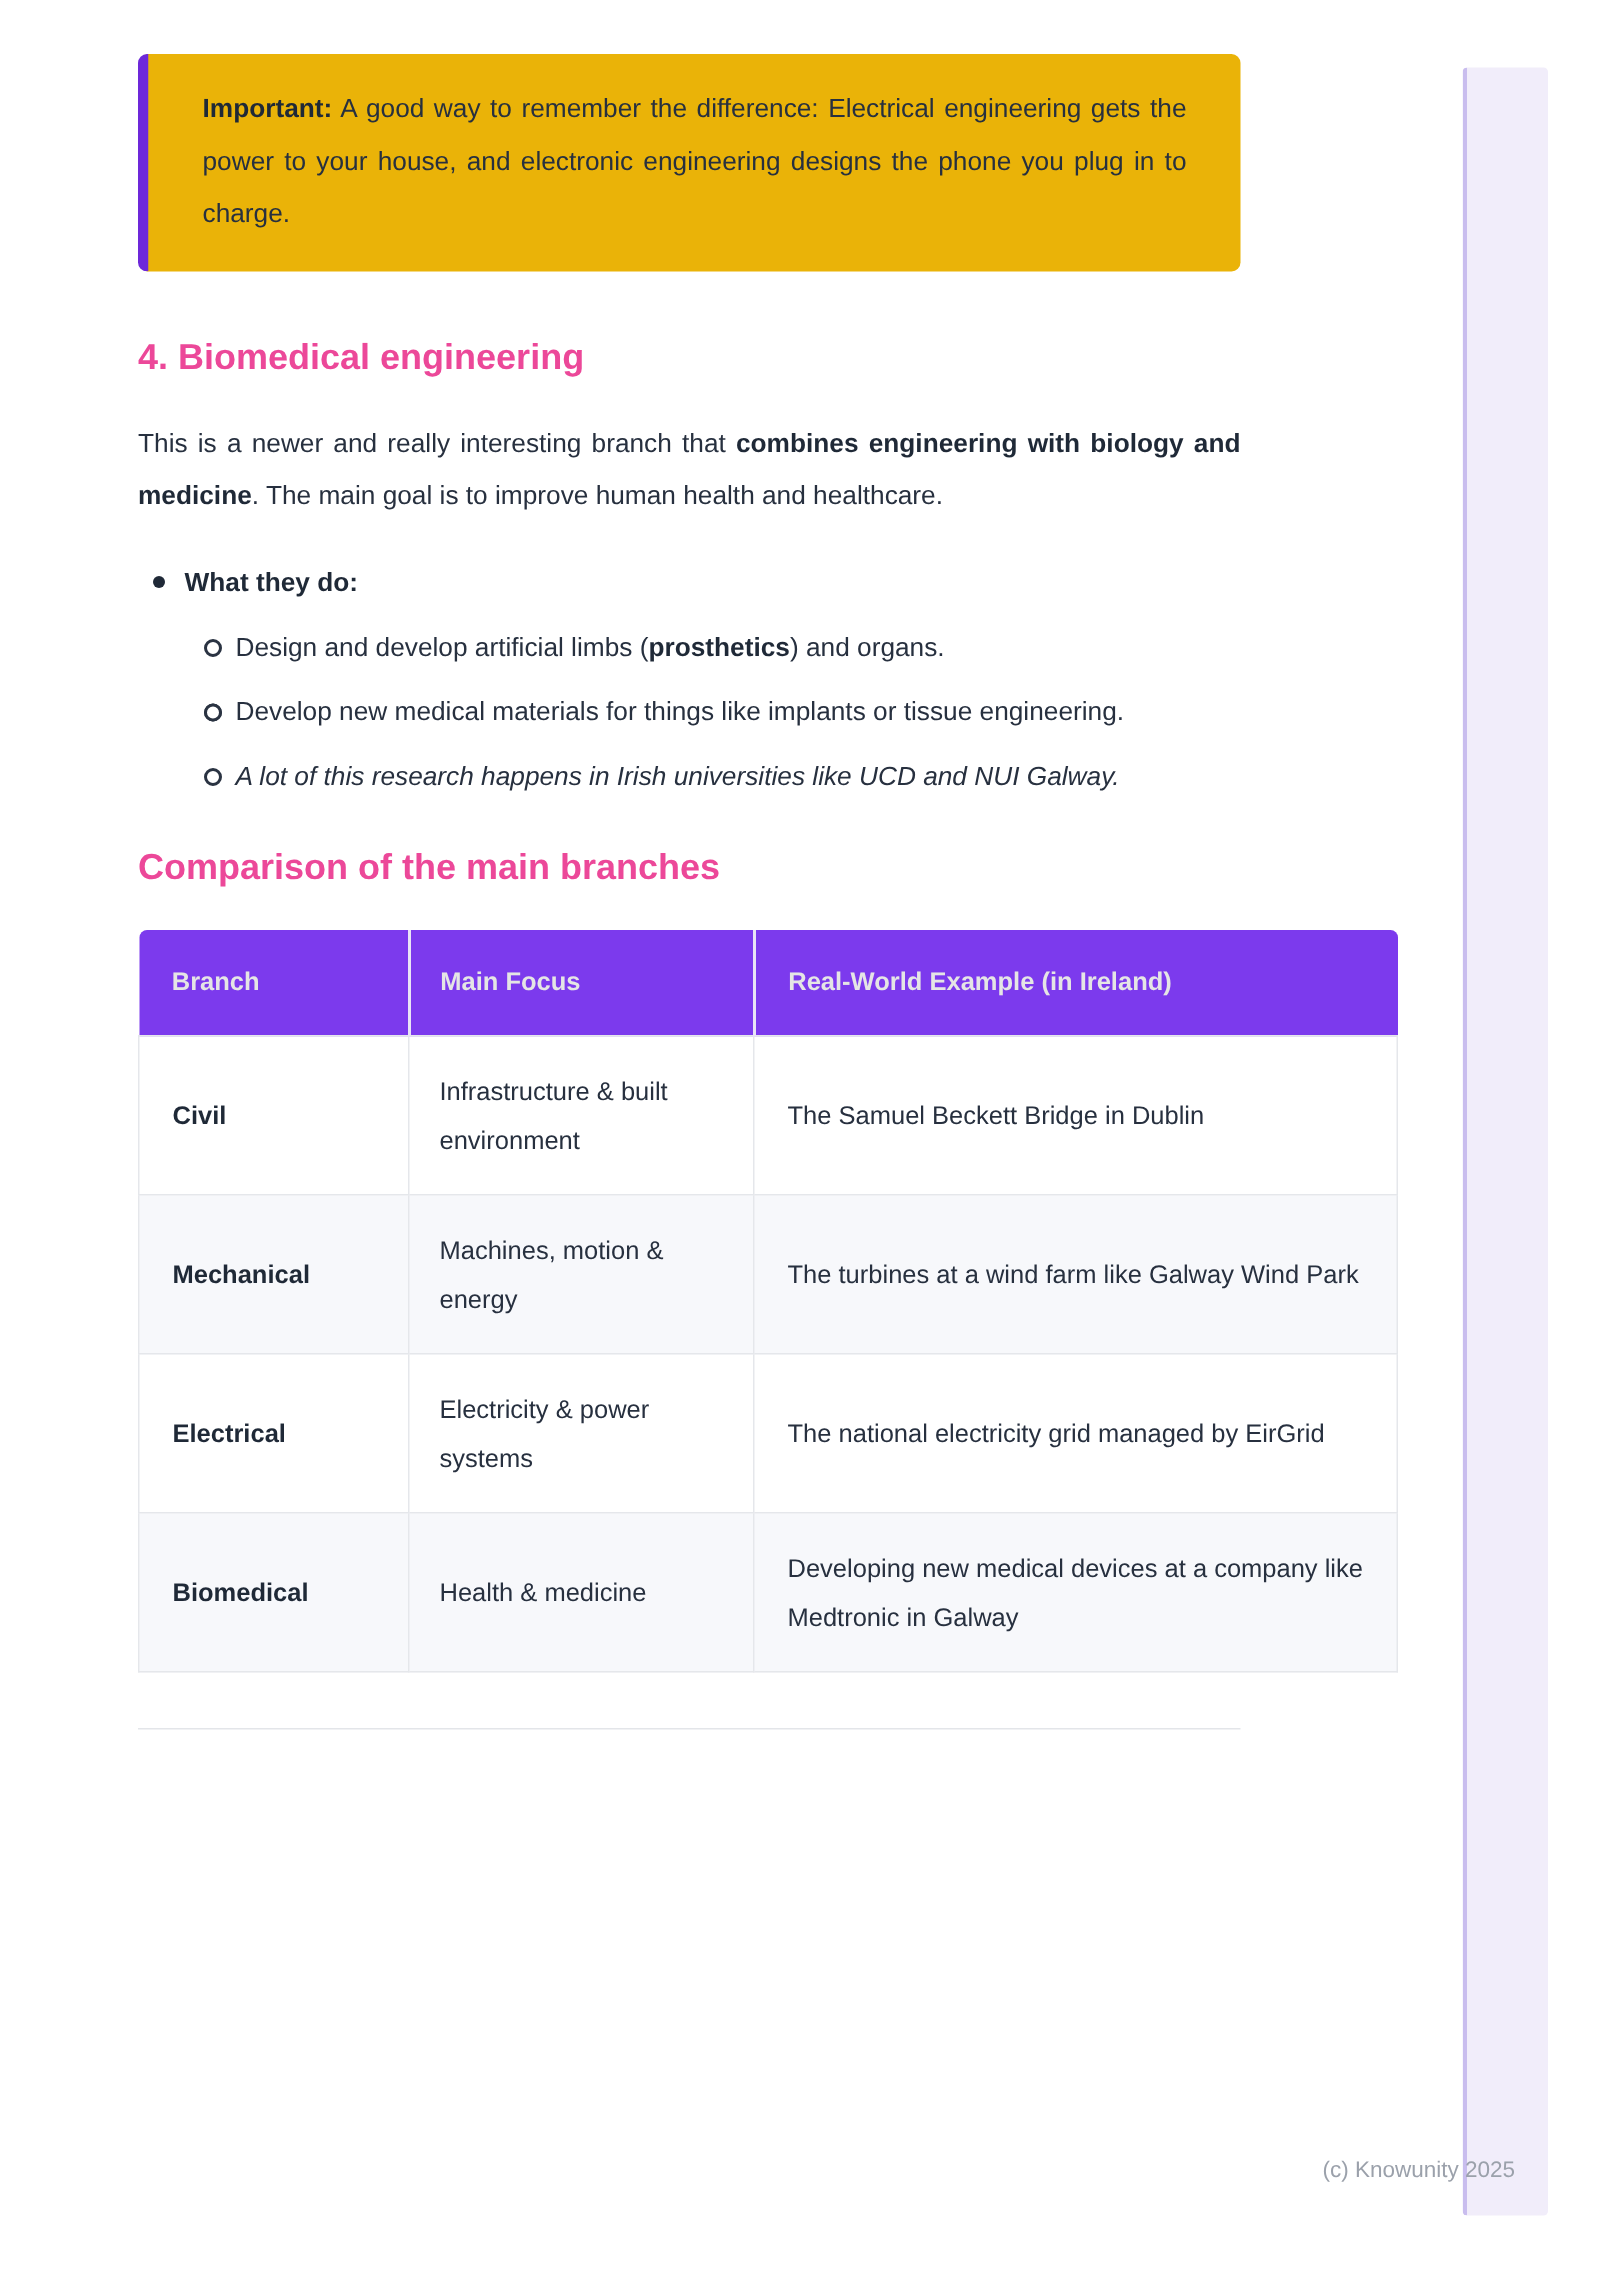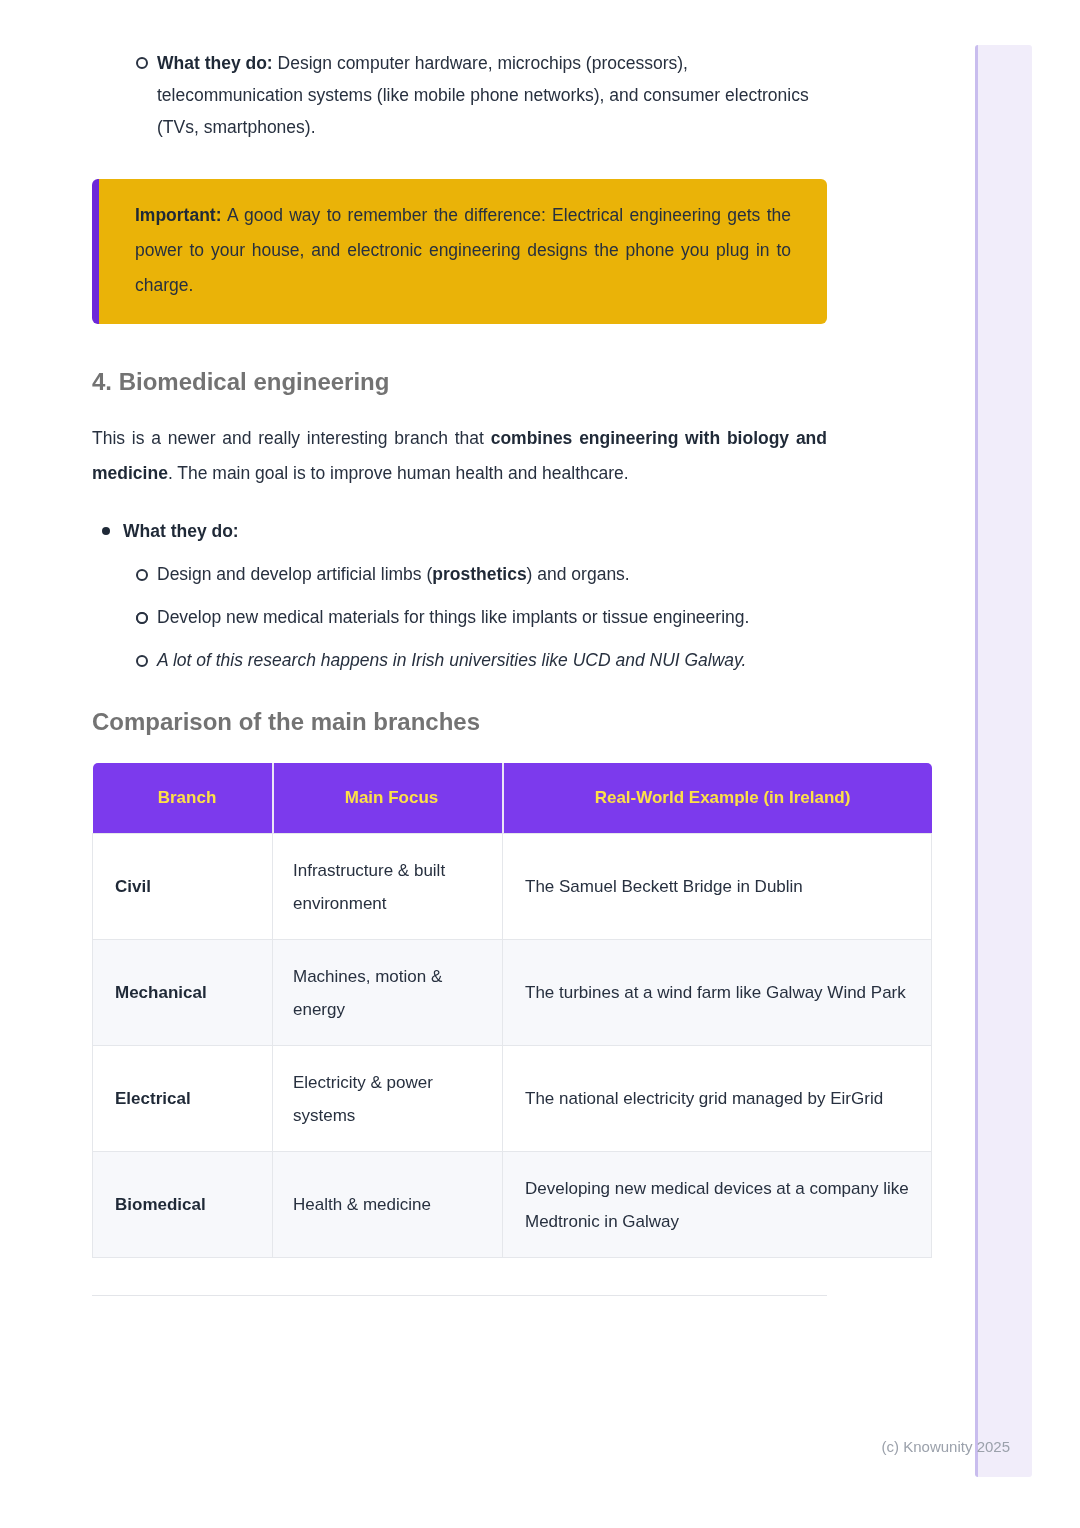--- a/index.html
+++ b/index.html
@@ -21,21 +21,21 @@
 
   
   .callout{
     margin-top:36px;box-sizing:border-box;height:145px;
     background:#eab308;border-left:7px solid #6d28d9;border-radius:6px;
     padding:19px 36px 0 36px;font-size:17.5px;line-height:35px;text-align:justify;
   }
 
   
   h2{
-    font-size:24px;line-height:27px;font-weight:700;color:#737373;margin:0;
+    font-size:24px;line-height:27px;font-weight:700;color:#ec4899;margin:0;
   }
   .h2-biomedical{margin-top:44px;}
   .h2-comparison{margin-top:32px;}
   .para{
     margin-top:26px;font-size:17.5px;line-height:35px;text-align:justify;
   }
 
   
   .bio-list{margin-top:24px;}
   .list-head{padding-left:31px;}
@@ -48,21 +48,21 @@
 
   
   table.compare{
     margin-top:28px;border-collapse:collapse;table-layout:fixed;width:735px;
     font-size:17px;
   }
   table.compare th:nth-child(1),table.compare td:nth-child(1){width:145px;}
   table.compare th:nth-child(2),table.compare td:nth-child(2){width:196px;padding-left:20px;}
   table.compare th:nth-child(3),table.compare td:nth-child(3){width:394px;margin-left:12px;}
   table.compare thead th{
-    background:#7c3aed;color:#fde047;font-weight:700;text-align:center;
+    background:#7c3aed;color:#e5e5e5;font-weight:700;text-align:left;
     height:70px;padding:0 12px 0 22px;vertical-align:middle;
   }
   table.compare thead th + th{border-left:2px solid #e9e4f6;}
   table.compare thead th:first-child{border-top-left-radius:5px;}
   table.compare thead th:last-child{border-top-right-radius:5px;}
   table.compare tbody td{
     height:105px;padding:0 14px 0 22px;vertical-align:middle;
     border:1px solid #e5e7eb;line-height:33px;background:#ffffff;
   }
   table.compare tbody tr:nth-child(even) td{background:#f7f8fb;}
@@ -80,24 +80,20 @@
     box-sizing:border-box;
   }
 </style>
 </head>
 <body>
 
 <div class="page-strip"></div>
 
 <div class="content">
 
-  <div class="bullet-item intro-bullet">
-    <span class="marker marker-hollow"></span>
-    <b>What they do:</b><span> Design computer hardware, microchips (processors), telecommunication systems (like mobile phone networks), and consumer electronics (TVs, smartphones).</span>
-  </div>
 
   <div class="callout">
     <b>Important:</b><span> A good way to remember the difference: Electrical engineering gets the power to your house, and electronic engineering designs the phone you plug in to charge.</span>
   </div>
 
   <h2 class="h2-biomedical">4. Biomedical engineering</h2>
 
   <div class="para">
     <span>This is a newer and really interesting branch that </span><b>combines engineering with biology and medicine</b><span>. The main goal is to improve human health and healthcare.</span>
   </div>

